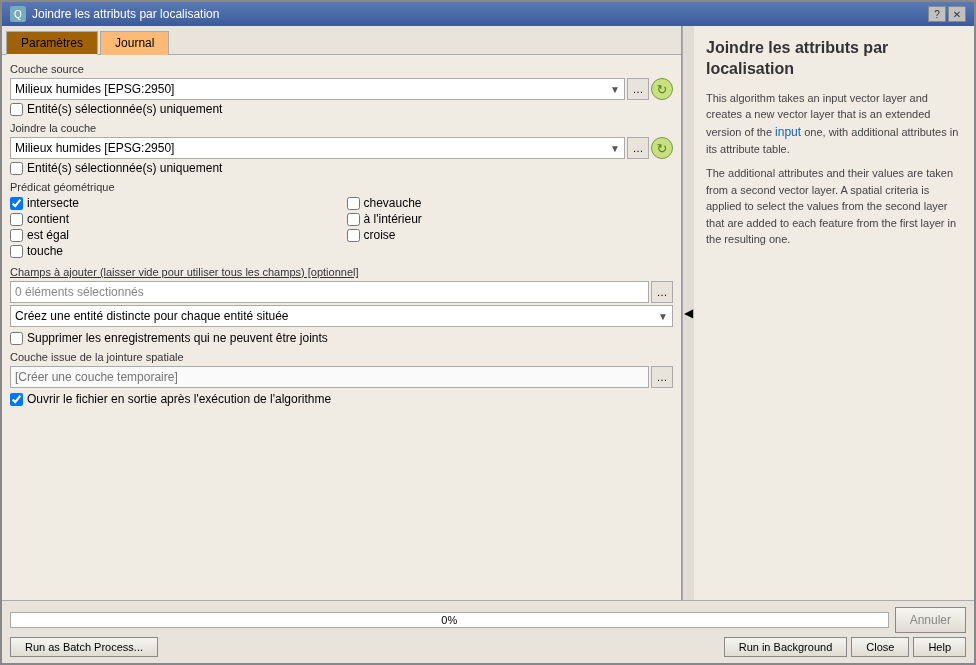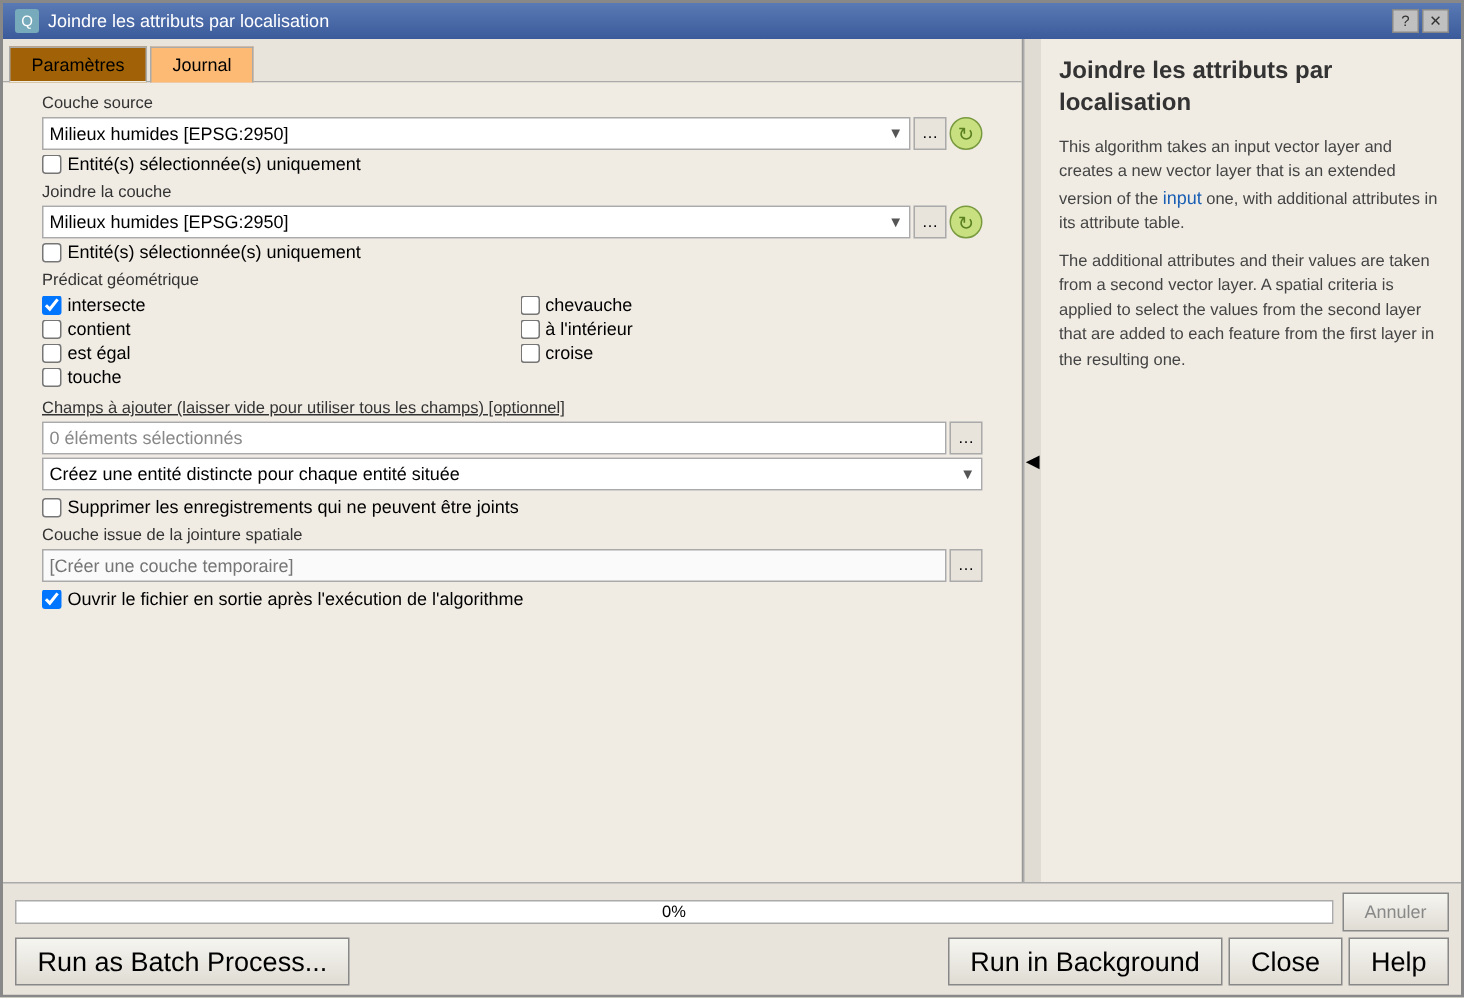--- a/index.html
+++ b/index.html
@@ -36,21 +36,21 @@
       border-bottom: none;
       position: relative;
       top: 1px;
     }
     .tab.active {
       background: #a16207;
       border-bottom: 1px solid #f0ece4;
       z-index: 1;
     }
 
-    .params-panel { flex: 1; padding: 8px 26px; overflow-y: auto; background: #f0ece4; }
+    .params-panel { flex: 1; padding: 8px 8px; overflow-y: auto; background: #f0ece4; }
 
     .section-label { color: #333; margin-bottom: 3px; margin-top: 6px; font-size: 11px; }
     .section-label:first-child { margin-top: 0; }
 
     .dropdown-row { display: flex; align-items: center; gap: 2px; margin-bottom: 2px; }
     .dropdown {
       flex: 1;
       height: 22px;
       border: 1px solid #aaa;
       background: white;
@@ -104,25 +104,25 @@
     
     .bottom-bar { border-top: 1px solid #aaa; padding: 6px 8px; background: #e8e4dc; display: flex; flex-direction: column; gap: 4px; }
 
     .progress-row { display: flex; align-items: center; gap: 6px; }
     .progress-bar-container { flex: 1; height: 16px; border: 1px solid #aaa; background: white; position: relative; }
     .progress-bar { height: 100%; background: #7ab8e8; width: 0%; }
     .progress-label { position: absolute; top: 0; left: 0; right: 0; bottom: 0; display: flex; align-items: center; justify-content: center; font-size: 11px; }
 
     .button-row { display: flex; align-items: center; justify-content: space-between; }
     .btn {
-      height: 32px; padding: 4px 14px;
+      height: 20px; padding: 4px 14px;
       border: 1px solid #888;
       background: linear-gradient(to bottom, #f5f5f0, #e0dcd4);
       cursor: pointer;
-      font-size: 18px;
+      font-size: 11px;
       display: flex; align-items: center; justify-content: center;
     }
     .btn-group { display: flex; gap: 4px; }
 
     .annuler-btn {
       height: 26px; padding: 0 14px;
       border: 1px solid #888;
       background: linear-gradient(to bottom, #f5f5f0, #e0dcd4);
       cursor: pointer;
       font-size: 12px;

